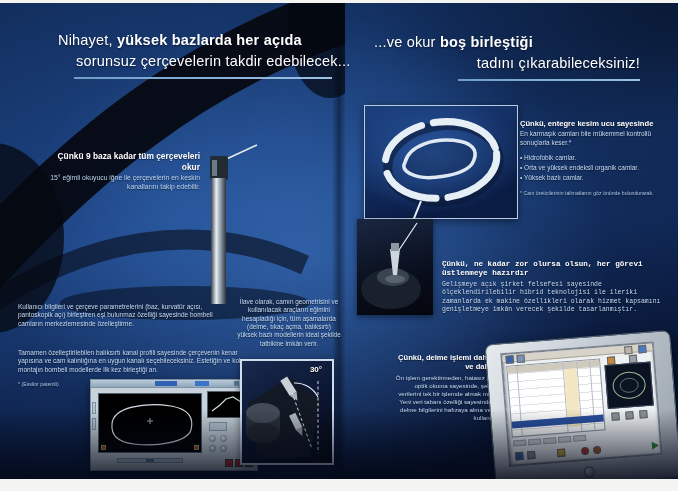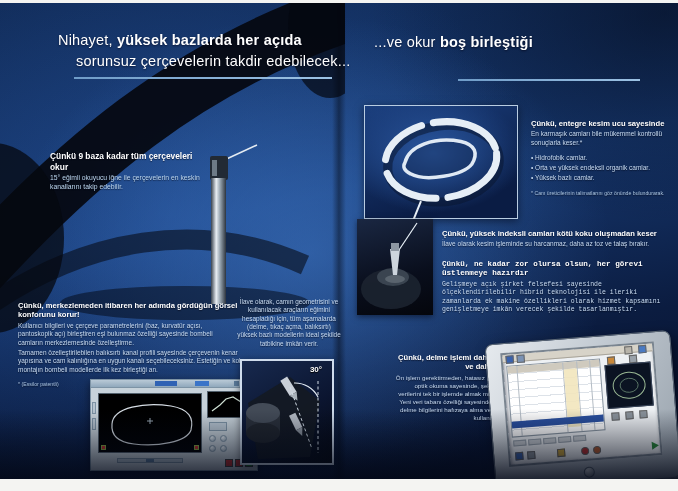--- a/index.html
+++ b/index.html
@@ -26,21 +26,21 @@
   .headline{position:absolute;color:#fff;font-size:14.5px;letter-spacing:.2px;
     text-shadow:0 1px 2px rgba(0,0,20,.6);white-space:nowrap;}
   .headline b{font-weight:bold;}
   .hl-underline{position:absolute;height:2px;background:linear-gradient(90deg,#6f9cc8,#9cc2e4);}
 
   
   .tblock{position:absolute;color:#c9dcf2;text-shadow:0 1px 1px rgba(0,0,15,.55);}
   .tblock .bt{color:#ffffff;font-weight:bold;font-size:7.6px;line-height:1.25;}
   .tblock .bb{font-size:6.5px;line-height:1.3;margin-top:2px;}
   .tblock .fn{font-size:5.2px;line-height:1.3;margin-top:7px;color:#aac4e0;}
-  .callout{}
+  .callout{text-align:right;}
   .callout .bt{font-size:8.4px;}
   .callout .bb{font-size:6.8px;color:#bdd7ef;}
   .bullets{margin-top:6px;}
   .bullet{font-size:6.5px;line-height:1.5;}
   .bullet::before{content:"• ";}
   .rightalign{text-align:right;}
   .centeralign{text-align:center;}
 
   
   .frame{position:absolute;border:2px solid #cfdcec;box-shadow:0 2px 8px rgba(0,0,10,.5);}
@@ -145,21 +145,20 @@
     <div class="headline" style="left:58px;top:29px;"><span>Nihayet, </span><b>yüksek bazlarda her açıda</b></div>
     <div class="headline" style="left:76px;top:50px;">sorunsuz çerçevelerin takdir edebilecek...</div>
     <div class="hl-underline" style="left:74px;top:74px;width:258px;"></div>
 
     <div class="tblock callout" style="left:50px;top:148px;width:150px;">
       <div class="bt">Çünkü 9 baza kadar tüm çerçeveleri okur</div>
       <div class="bb">15° eğimli okuyucu iğne ile çerçevelerin en keskin kanallarını takip edebilir.</div>
     </div>
 
     <div class="tblock" style="left:18px;top:298px;width:220px;">
-      <div class="bt">Çünkü, merkezlemeden itibaren her adımda gördüğün görsel konforunu korur!</div>
       <div class="bb">Kullanıcı bilgileri ve çerçeve parametrelerini (baz, kurvatür açısı, pantoskopik açı) birleştiren eşi bulunmaz özelliği sayesinde bombeli camların merkezlemesinde özelleştirme.</div>
     </div>
 
     <div class="tblock" style="left:18px;top:344px;width:236px;">
       <div class="bb">Tamamen özelleştirilebilen balıksırtı kanal profili sayesinde çerçevenin kenar yapısına ve cam kalınlığına en uygun kanalı seçebileceksiniz. Estetiğin ve kolay montajın bombeli modellerde ilk kez birleştiği an.</div>
       <div class="fn">* (Essilor patentli)</div>
     </div>
 
     <div class="tblock centeralign" style="left:237px;top:293px;width:104px;">
       <div class="bb" style="font-size:6.4px;">İlave olarak, camın geometrisini ve kullanılacak araçların eğimini hesapladığı için, tüm aşamalarda (delme, tıkaç açma, balıksırtı) yüksek bazlı modellerin ideal şekilde tatbikine imkân verir.</div>
@@ -220,20 +219,21 @@
             <polygon points="51,68 58,68 54,76" fill="#8a929c"></polygon>
           </g>
         <line x1="76" y1="20" x2="76" y2="92" stroke="#d2dce6" stroke-width="1" stroke-dasharray="3,2.5"></line>
         <line x1="48" y1="26" x2="70" y2="88" stroke="#d2dce6" stroke-width="1" stroke-dasharray="3,2.5"></line>
         <path d="M 52 22 A 26 26 0 0 1 76 36" fill="none" stroke="#e2eaf2" stroke-width="1.2"></path>
       </svg>
       <div class="angle" style="right:10px;top:4px;text-align:right;">30°</div>
     </div>
 
     <div class="headline" style="left:374px;top:31px;"><span>...ve  okur </span><b>boş birleştiği</b></div>
+    <div class="headline" style="right:38px;top:52px;">tadını çıkarabileceksiniz!</div>
     <div class="hl-underline" style="right:38px;top:76px;width:182px;"></div>
 
     <div class="frame lensframe" style="left:364px;top:102px;width:154px;height:114px;border-width:1px;">
       <svg width="152" height="112" viewBox="0 0 152 112">
         <g transform="rotate(-7 76 54)">
           <ellipse cx="78" cy="58" rx="56" ry="38" fill="none" stroke="#0a1630" stroke-width="9" opacity="0.55"></ellipse>
           <ellipse cx="76" cy="54" rx="56" ry="38" fill="none" stroke="#e6eef6" stroke-width="7" stroke-dasharray="72 12 58 14 52 12" stroke-linecap="round"></ellipse>
           <path d="M 40 52 C 46 36, 72 30, 98 38 C 112 43, 114 52, 106 62 C 96 72, 58 74, 44 64 C 38 60, 37 56, 40 52 Z" fill="rgba(16,34,70,0.35)" stroke="#dfe9f4" stroke-width="3.5"></path>
         </g>
       </svg>
@@ -244,35 +244,31 @@
       <svg width="76" height="96" viewBox="0 0 76 96">
         <line x1="40" y1="34" x2="60" y2="4" stroke="#e9f1f8" stroke-width="1.2"></line>
         <ellipse cx="34" cy="70" rx="30" ry="20" fill="#1c2330" opacity="0.9"></ellipse>
         <ellipse cx="36" cy="58" rx="16" ry="9" fill="#3a4450"></ellipse>
         <polygon points="33,30 43,30 40,56 36,56" fill="#cdd5dd"></polygon>
         <rect x="34" y="24" width="8" height="8" fill="#8d97a2"></rect>
         <ellipse cx="38" cy="60" rx="10" ry="4" fill="#5a646e"></ellipse>
       </svg>
     </div>
 
-    <div class="tblock" style="left:531px;top:116px;width:142px;">
+    <div class="tblock" style="left:520px;top:116px;width:142px;">
       <div class="bt">Çünkü, entegre kesim ucu sayesinde</div>
       <div class="bb">En karmaşık camları bile mükemmel kontrollü sonuçlarla keser.*</div>
       <div class="bullets">
         <div class="bullet">Hidrofobik camlar.</div>
         <div class="bullet">Orta ve yüksek endeksli organik camlar.</div>
         <div class="bullet">Yüksek bazlı camlar.</div>
       </div>
       <div class="fn">* Cam üreticilerinin talimatlarını göz önünde bulundurarak.</div>
     </div>
 
-    <div class="tblock" style="left:442px;top:226px;width:234px;">
-      <div class="bt">Çünkü, yüksek indeksli camları kötü koku oluşmadan keser</div>
-      <div class="bb">İlave olarak kesim işleminde su harcanmaz, daha az toz ve talaş bırakır.</div>
-    </div>
 
     <div class="tblock" style="left:442px;top:257px;width:236px;font-family:Liberation Mono, monospace;">
       <div class="bt">Çünkü, ne kadar zor olursa olsun, her görevi üstlenmeye hazırdır</div>
       <div class="bb">Gelişmeye açık şirket felsefesi sayesinde ölçeklendirilebilir hibrid teknolojisi ile ileriki zamanlarda ek makine özellikleri olarak hizmet kapsamını genişletmeye imkân verecek şekilde tasarlanmıştır.</div>
     </div>
 
     <div class="tblock rightalign" style="left:394px;top:350px;width:126px;">
       <div class="bt">Çünkü, delme işlemi daha güvenli ve daha hızlıdır</div>
       <div class="bb" style="font-size:6.2px;">Ön işlem gerektirmeden, hatasız gerçekleşen optik okuma sayesinde, şekil ve delme verilerini tek bir işlemde almak mümkün olur. Yeni veri tabanı özelliği sayesinde şablon ve delme bilgilerini hafızaya alma ve hafızadan kullanma imkânı.</div>
     </div>

